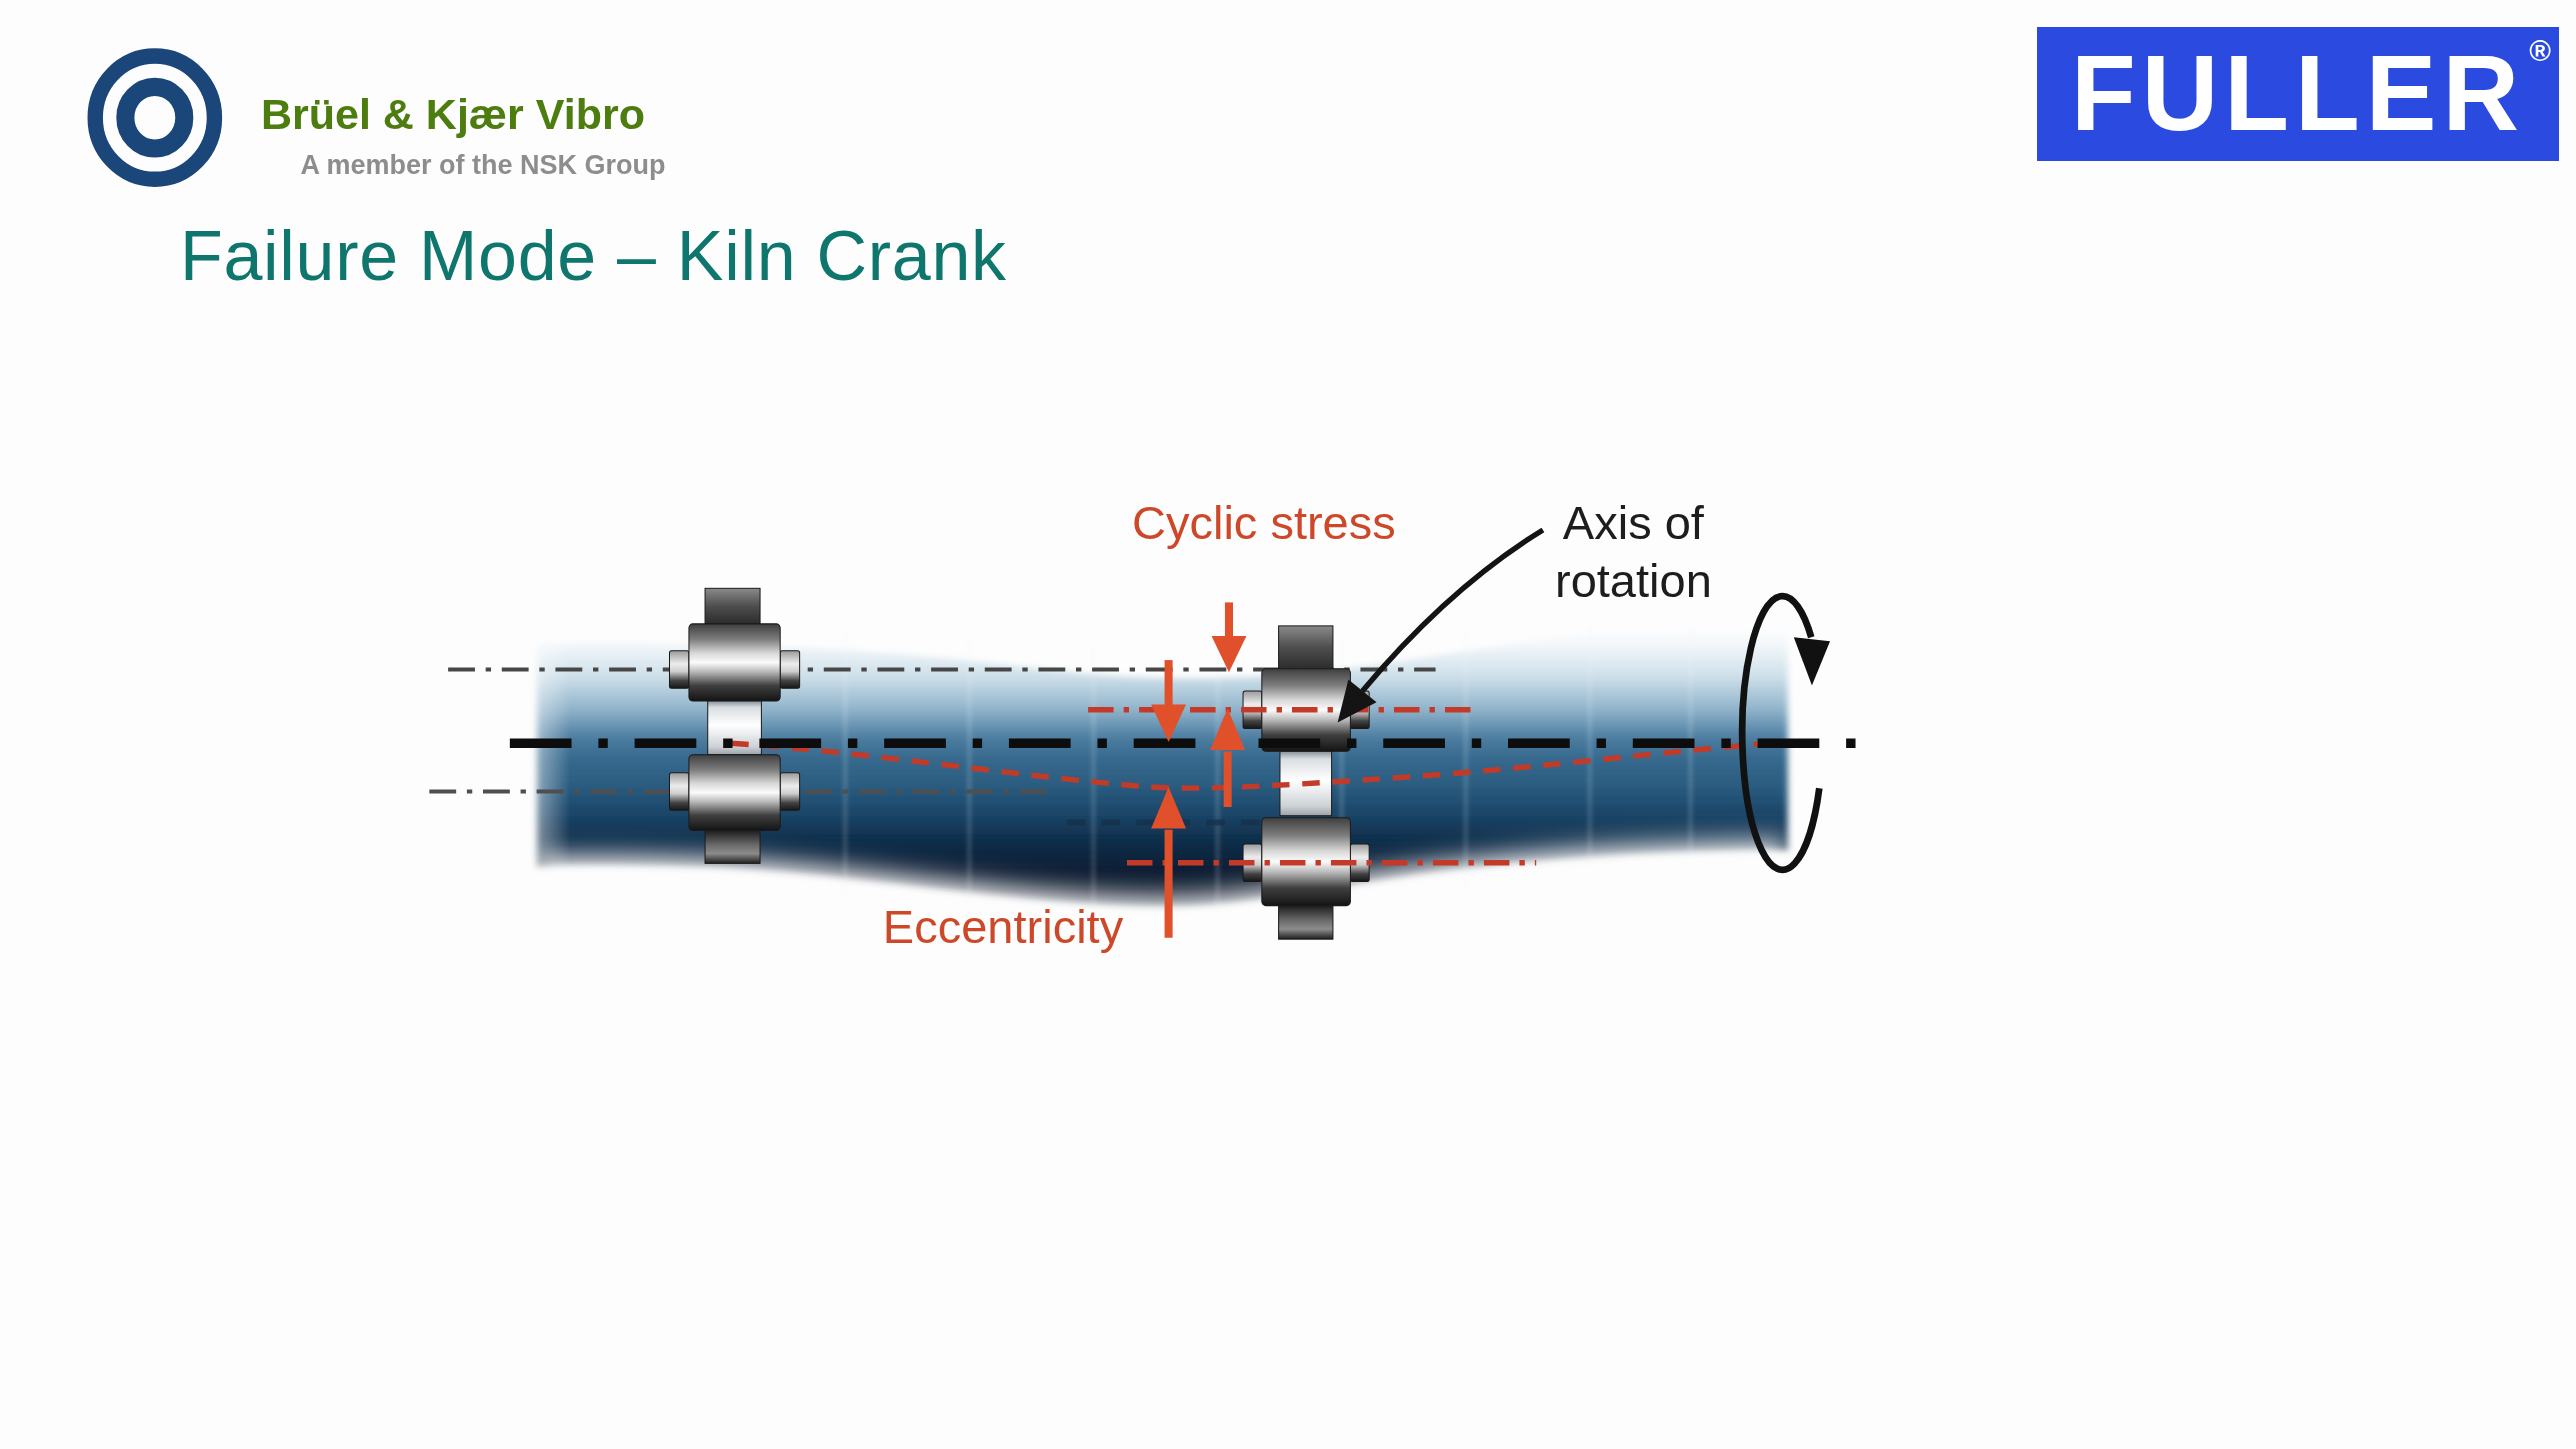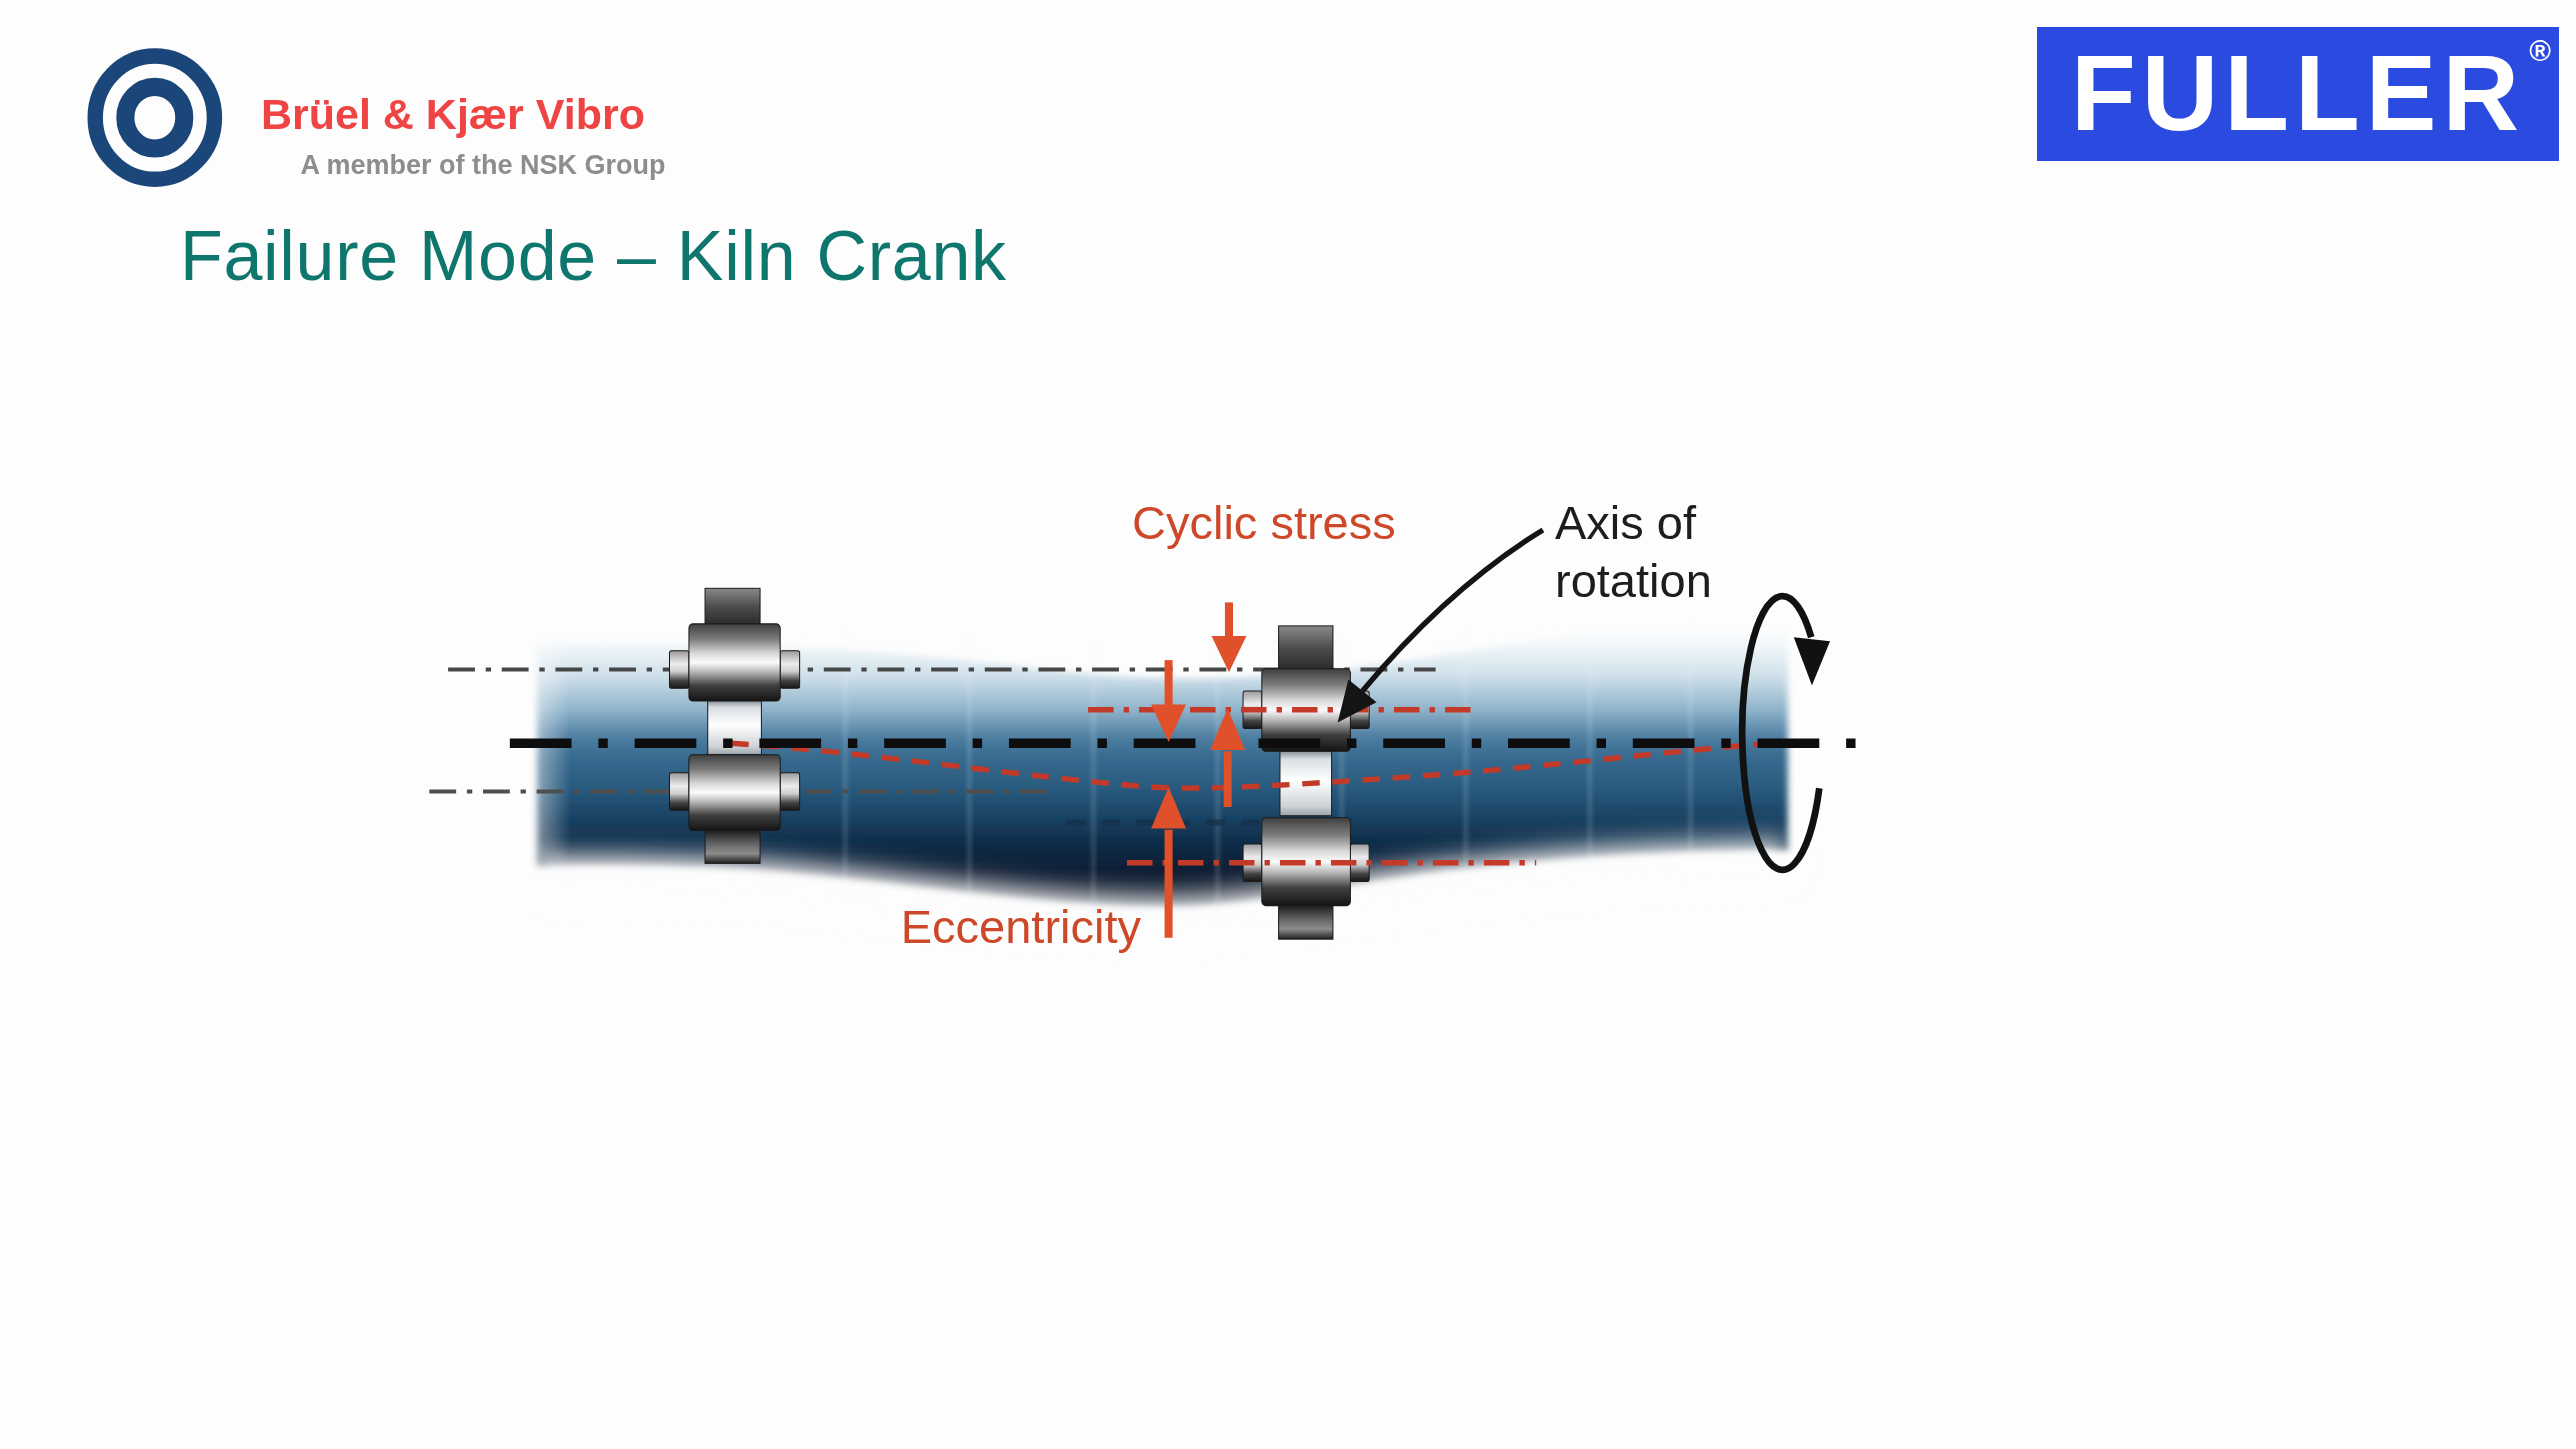--- a/index.html
+++ b/index.html
@@ -6,21 +6,21 @@
   .slide{
     position:absolute;top:0;left:0;width:2576px;height:1449px;
     background:#fdfdfd;overflow:hidden;
     font-family:"Liberation Sans",sans-serif;
   }
   
   .bkv{position:absolute;left:85px;top:48px;display:flex;}
   .bkv-logo{width:145px;height:142px;}
   .bkv-text{position:absolute;left:176px;top:42px;width:444px;}
   .bkv-brand{
-    font-size:43px;font-weight:bold;color:#ef4444;letter-spacing:0px;white-space:nowrap;
+    font-size:43px;font-weight:bold;color:#4d7c0f;letter-spacing:0px;white-space:nowrap;
   }
   .bkv-tagline{
     margin-top:10.7px;font-size:27px;font-weight:bold;color:#8d8d8d;text-align:center;white-space:nowrap;
   }
   
   .fuller{
     position:absolute;left:2037px;top:27px;width:522px;height:134px;
     background:#2b4ae0;display:flex;align-items:center;justify-content:center;
   }
   .fuller-word{
@@ -31,21 +31,21 @@
     position:absolute;top:6.7px;right:8px;font-size:29.5px;font-weight:bold;color:#ffffff;
   }
   
   .title{
     position:absolute;left:180px;top:216px;margin:0;
     font-size:70px;font-weight:400;color:#0f766e;letter-spacing:0.7px;white-space:nowrap;
   }
   
   .diagram{position:absolute;left:0;top:0;width:2576px;height:1449px;}
   .lbl{position:absolute;font-size:47px;line-height:58px;white-space:nowrap;}
-  .lbl span{display:block;}
+  .lbl span{display:block;text-align:center;}
   .lbl-cyclic{left:1132px;top:494px;color:#cd4829;}
   .lbl-axis{left:1555px;top:494px;color:#1d1d1d;}
   .lbl-ecc{left:865px;top:898px;width:276px;text-align:right;color:#cd4829;}
 </style>
 </head>
 <body>
 
 <div class="slide">
 
   <div class="bkv">

